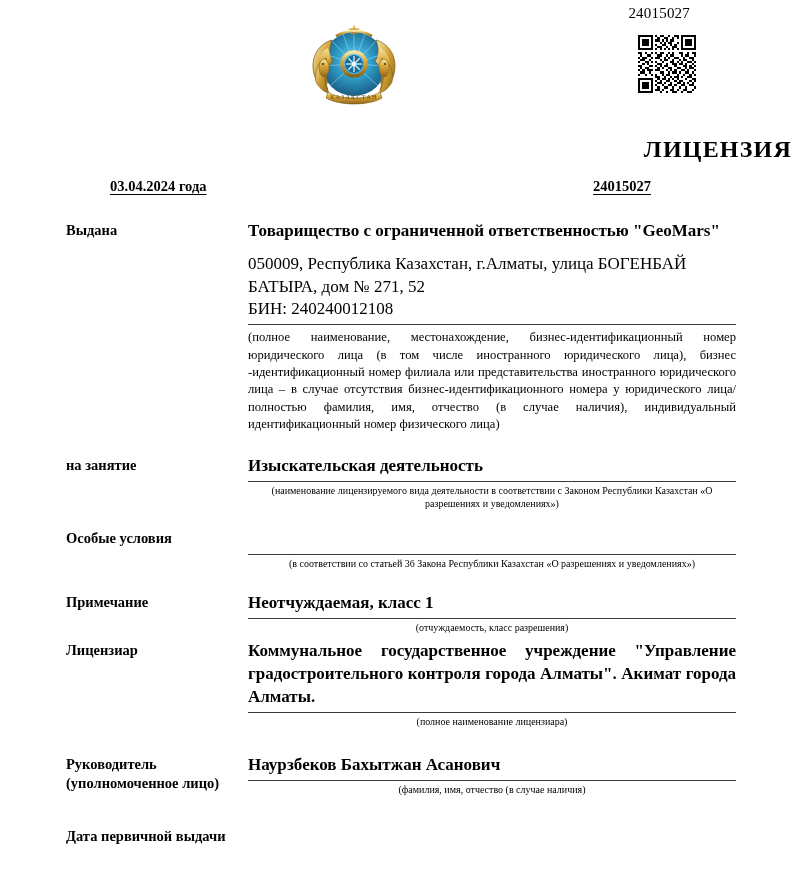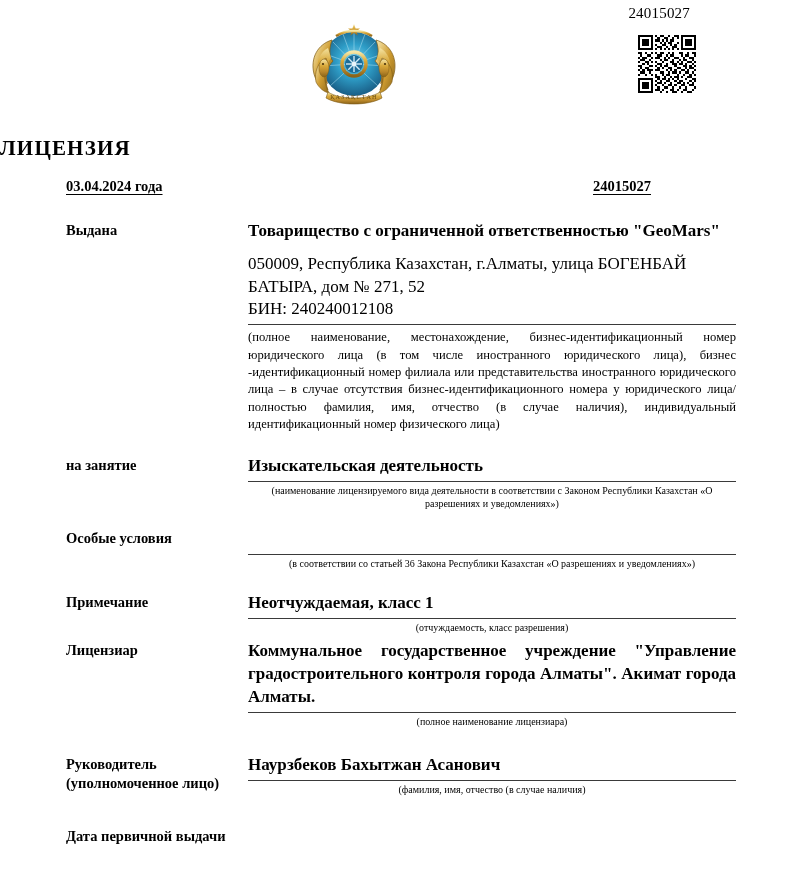--- a/index.html
+++ b/index.html
@@ -48,40 +48,41 @@
     transform: translateX(-50%);
     width: 104px;
     height: 96px;
   }
 
   .title {
     position: absolute;
     top: 136px;
     left: 0;
     width: 792px;
-    text-align: left;
-    font-size: 21px;
+    text-align: right;
+    font-size: 24px;
     font-weight: bold;
     letter-spacing: 1.2px;
   }
 
   
   .meta-row {
     position: absolute;
     top: 178px;
     left: 66px;
     right: 57px;
     display: flex;
     justify-content: space-between;
     font-size: 14.5px;
     font-weight: bold;
   }
   .meta-row span {
     text-decoration: underline;
     text-underline-offset: 3px;
+    margin-left: 44px;
   }
 
   
   .body {
     position: absolute;
     top: 220px;
     left: 66px;
     width: 670px;
   }
 

